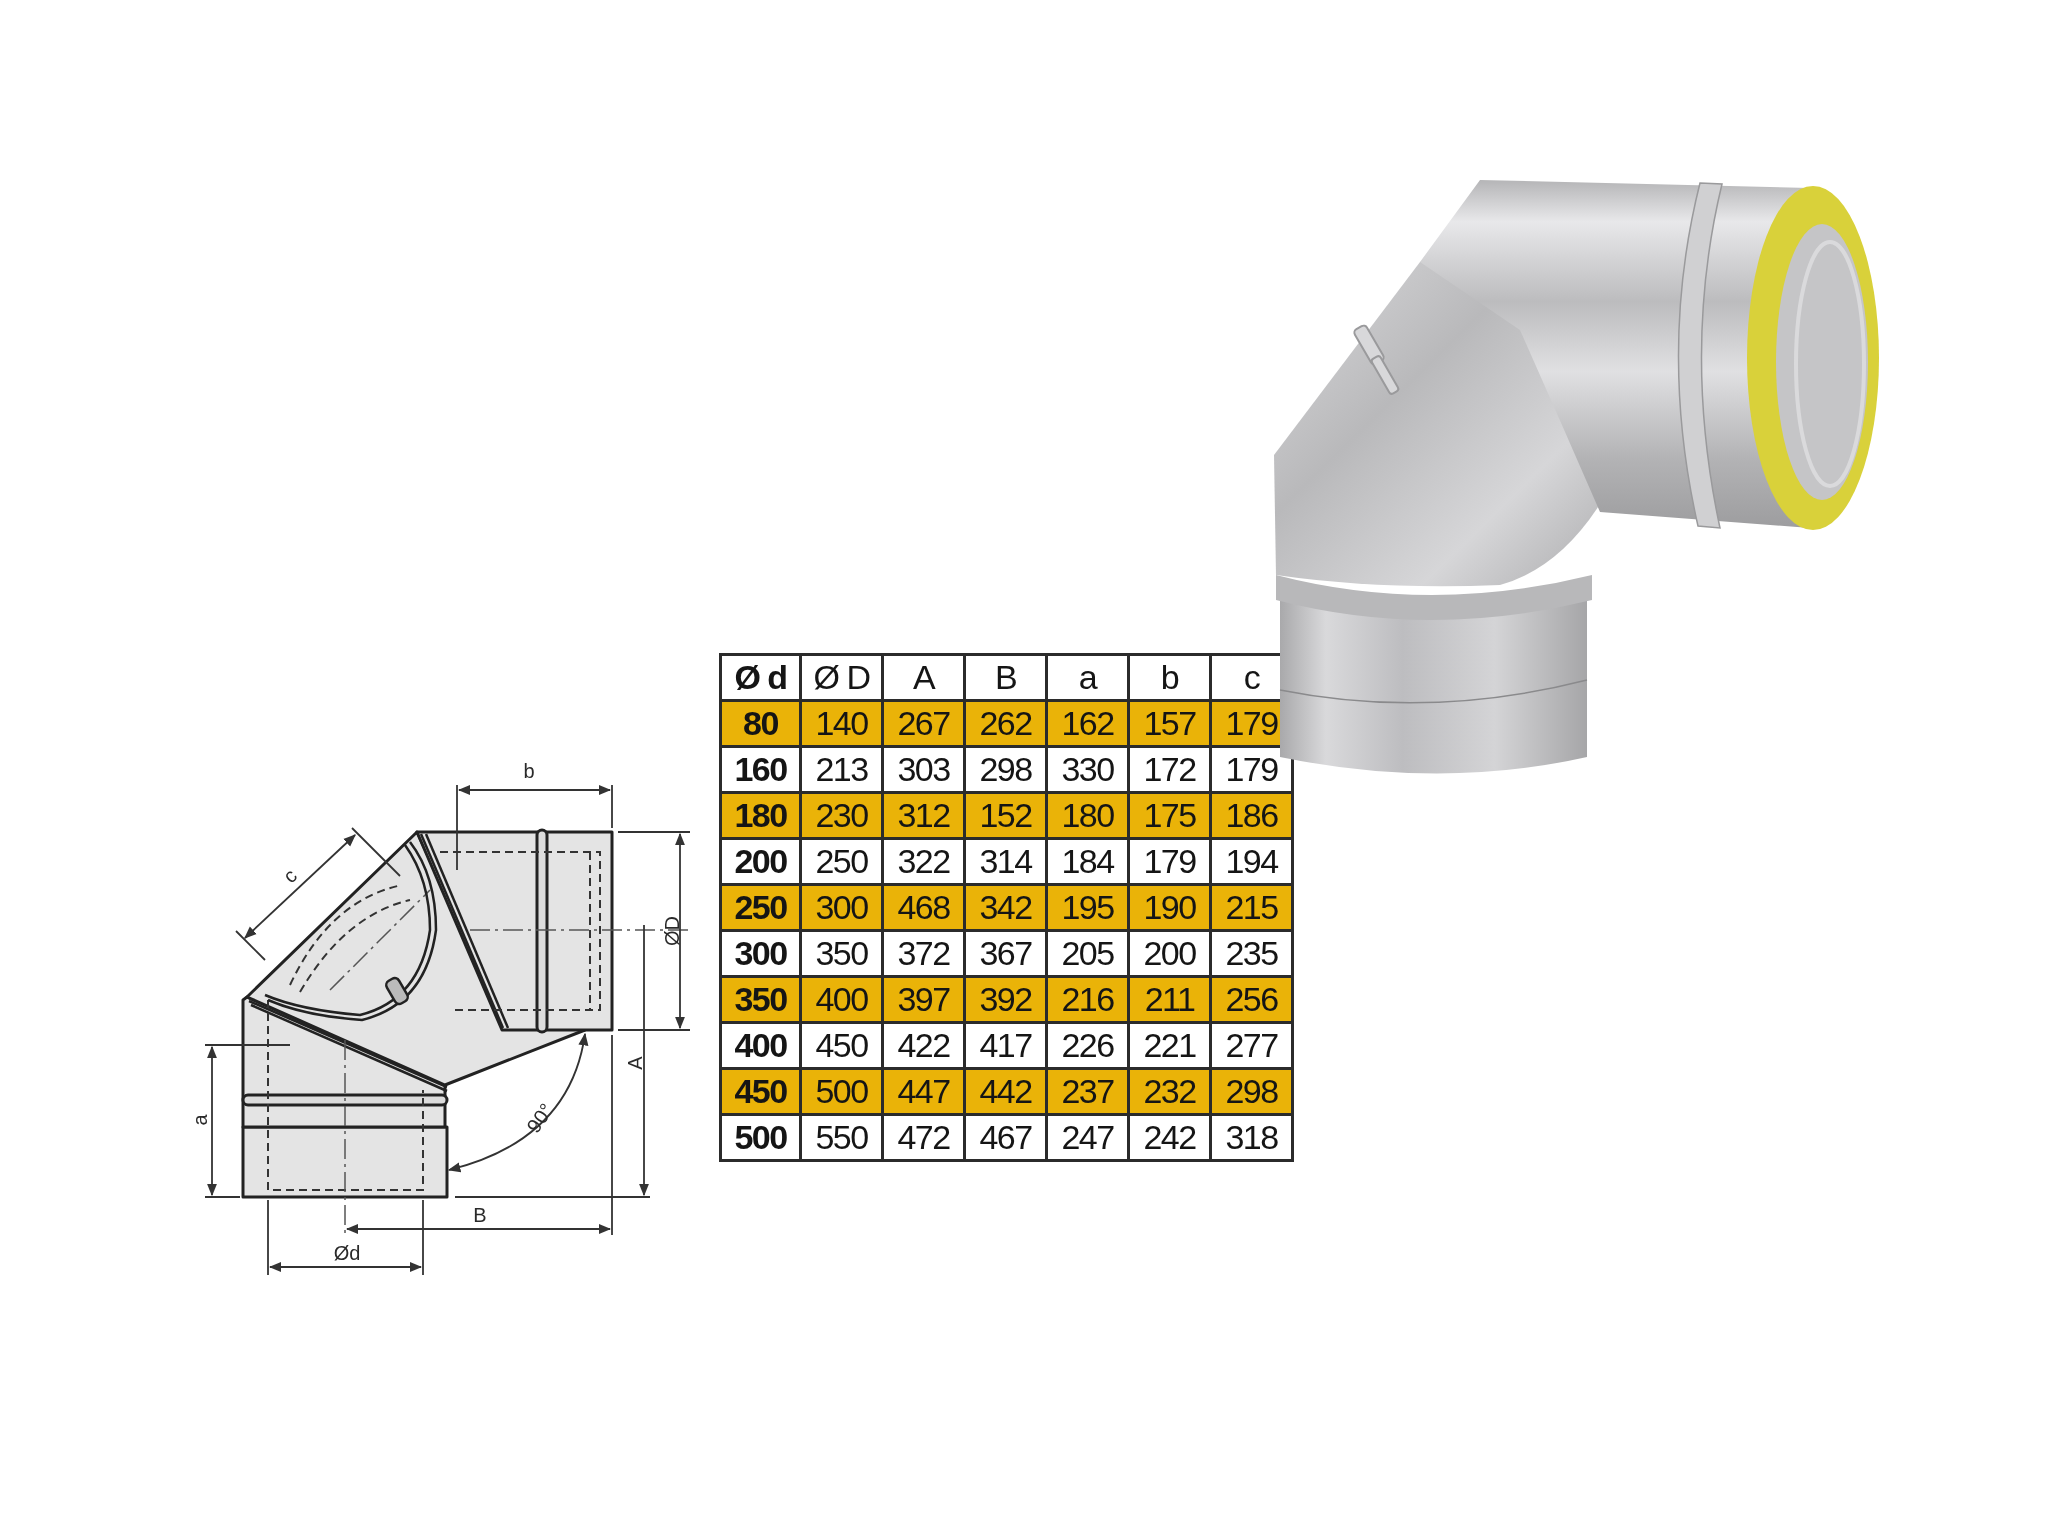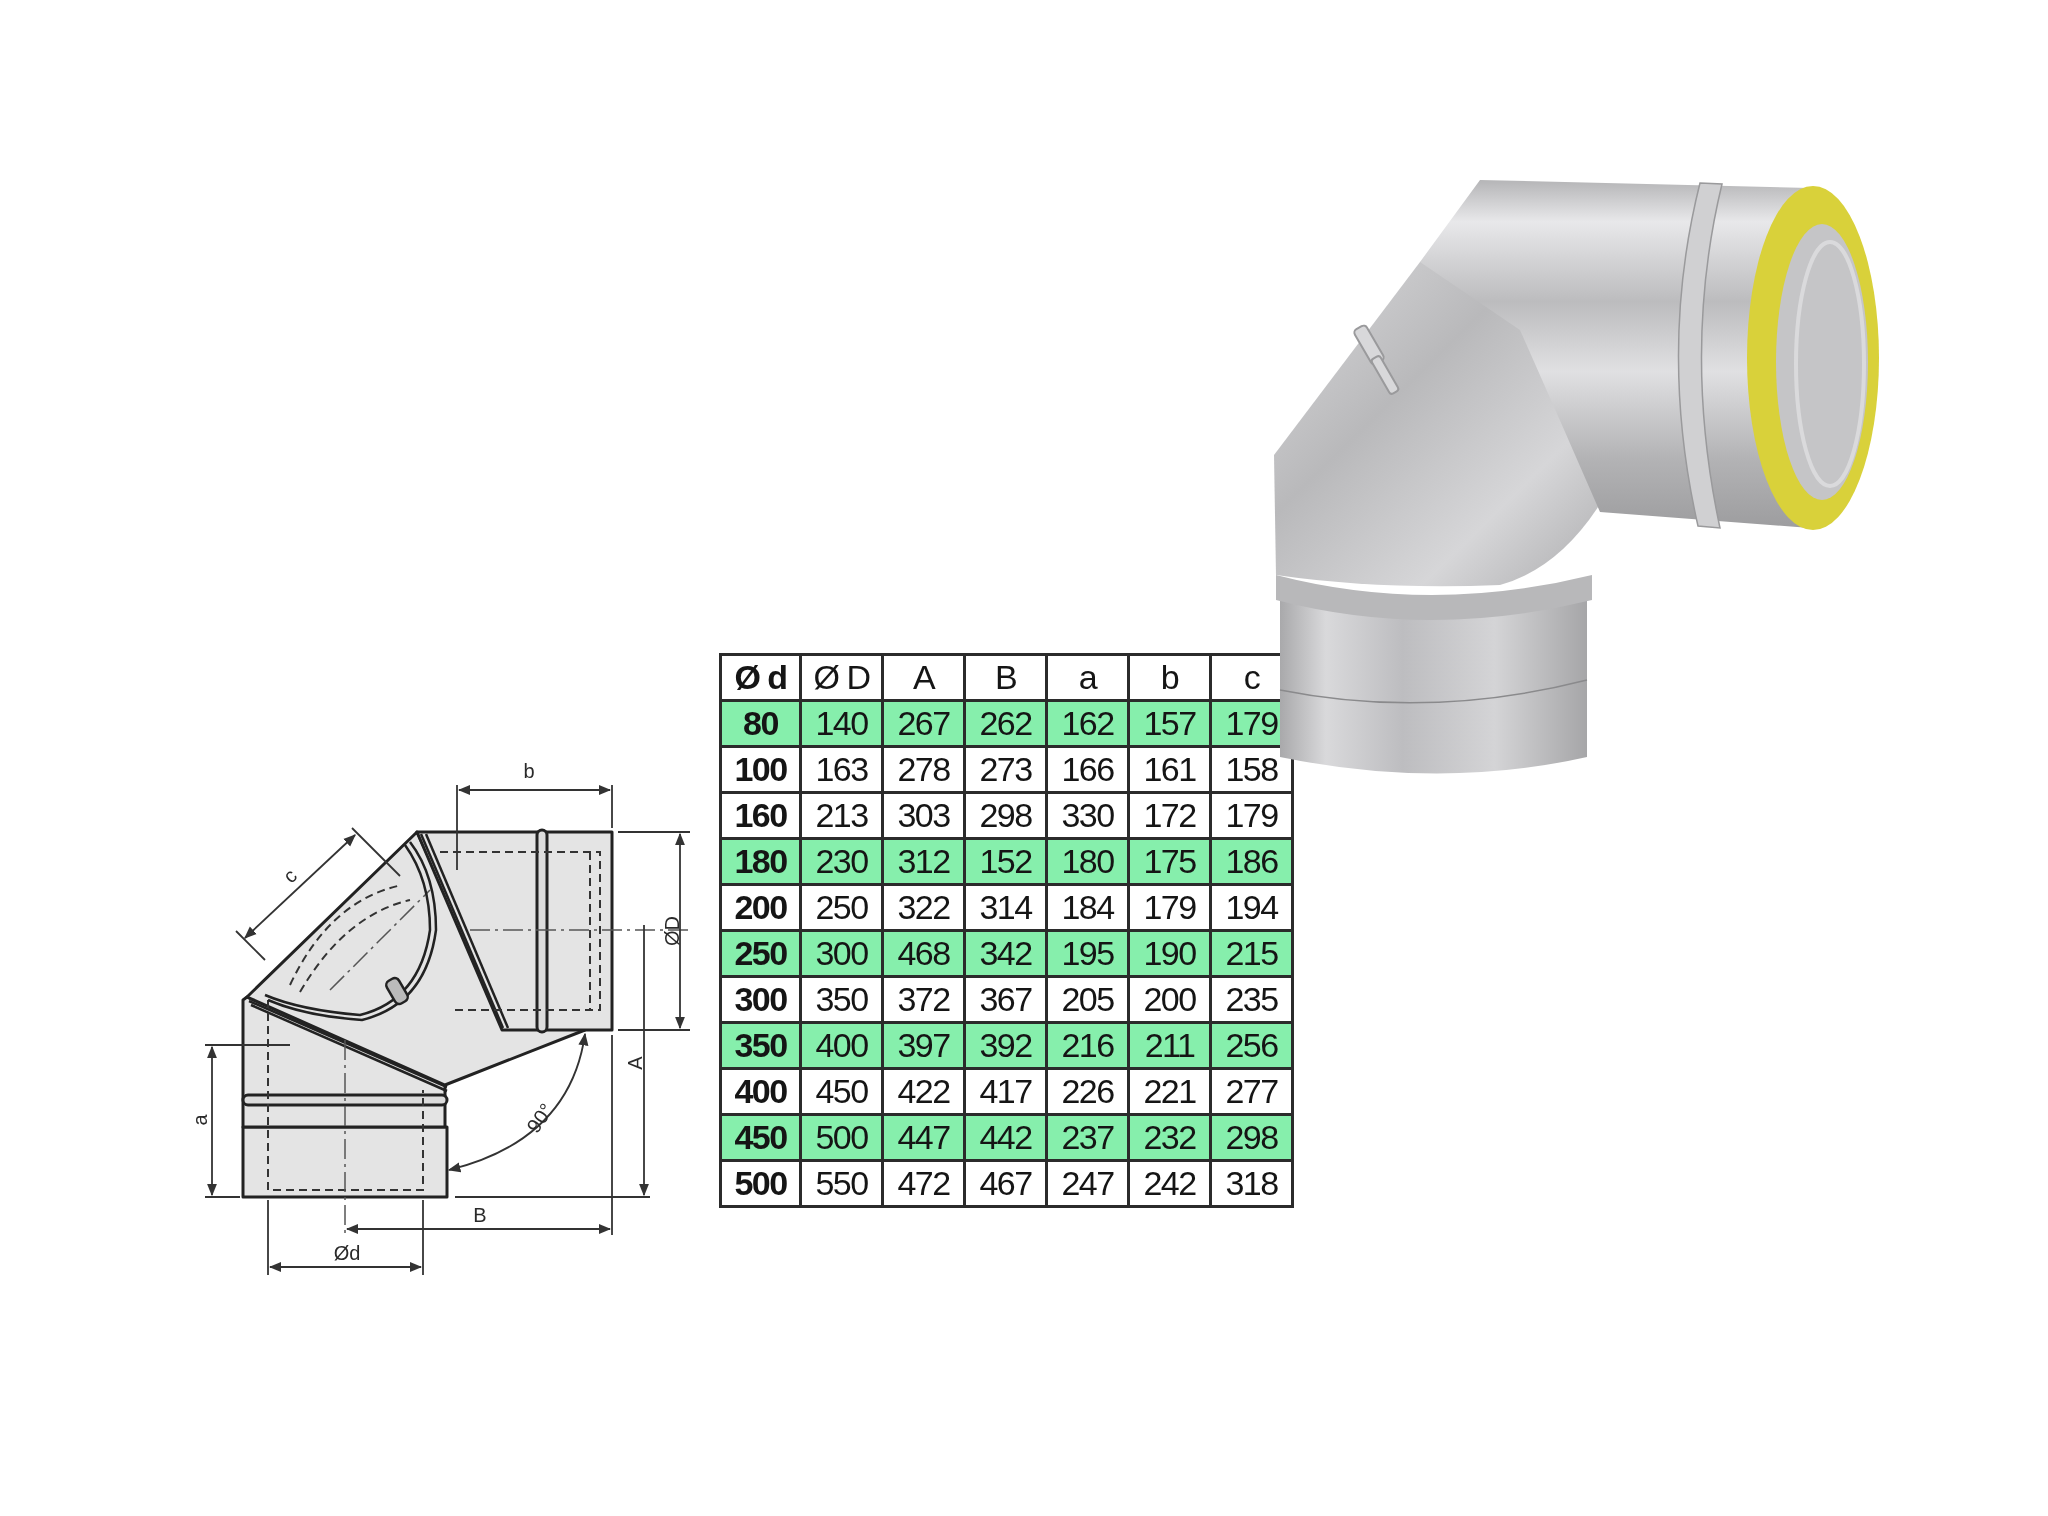--- a/index.html
+++ b/index.html
@@ -20,21 +20,21 @@
     text-align: center;
     font-size: 34px;
     line-height: 43px;
     letter-spacing: -1.5px;
   }
   .spec-table th { font-weight: normal; background: #ffffff; }
   .spec-table th.first { font-weight: bold; }
   .spec-table td.first { font-weight: bold; }
   .spec-table col.c0 { width: 80px; }
   .spec-table col.cn { width: 82px; }
-  .spec-table tr.shade td { background: #86efac; }
+  .spec-table tr.shade td { background: #eab308; }
   .spec-table tr.plain td { background: #ffffff; }
 </style>
 </head>
 <body>
 
 <svg id="diagram" viewBox="0 0 2048 1516" xmlns="http://www.w3.org/2000/svg">
   <defs>
     <marker id="arr" viewBox="0 0 10 10" refX="9" refY="5" markerWidth="7" markerHeight="7" orient="auto-start-reverse">
       <path d="M0,1 L10,5 L0,9 z" fill="#333"></path>
     </marker>
@@ -143,29 +143,20 @@
   </thead>
   <tbody id="tbody">
       <tr class="shade">
         <td class="first">80</td>
         <td>140</td>
         <td>267</td>
         <td>262</td>
         <td>162</td>
         <td>157</td>
         <td>179</td>
-      </tr>
-      <tr class="plain">
-        <td class="first">100</td>
-        <td>163</td>
-        <td>278</td>
-        <td>273</td>
-        <td>166</td>
-        <td>161</td>
-        <td>158</td>
       </tr>
       <tr class="plain">
         <td class="first">160</td>
         <td>213</td>
         <td>303</td>
         <td>298</td>
         <td>330</td>
         <td>172</td>
         <td>179</td>
       </tr>

